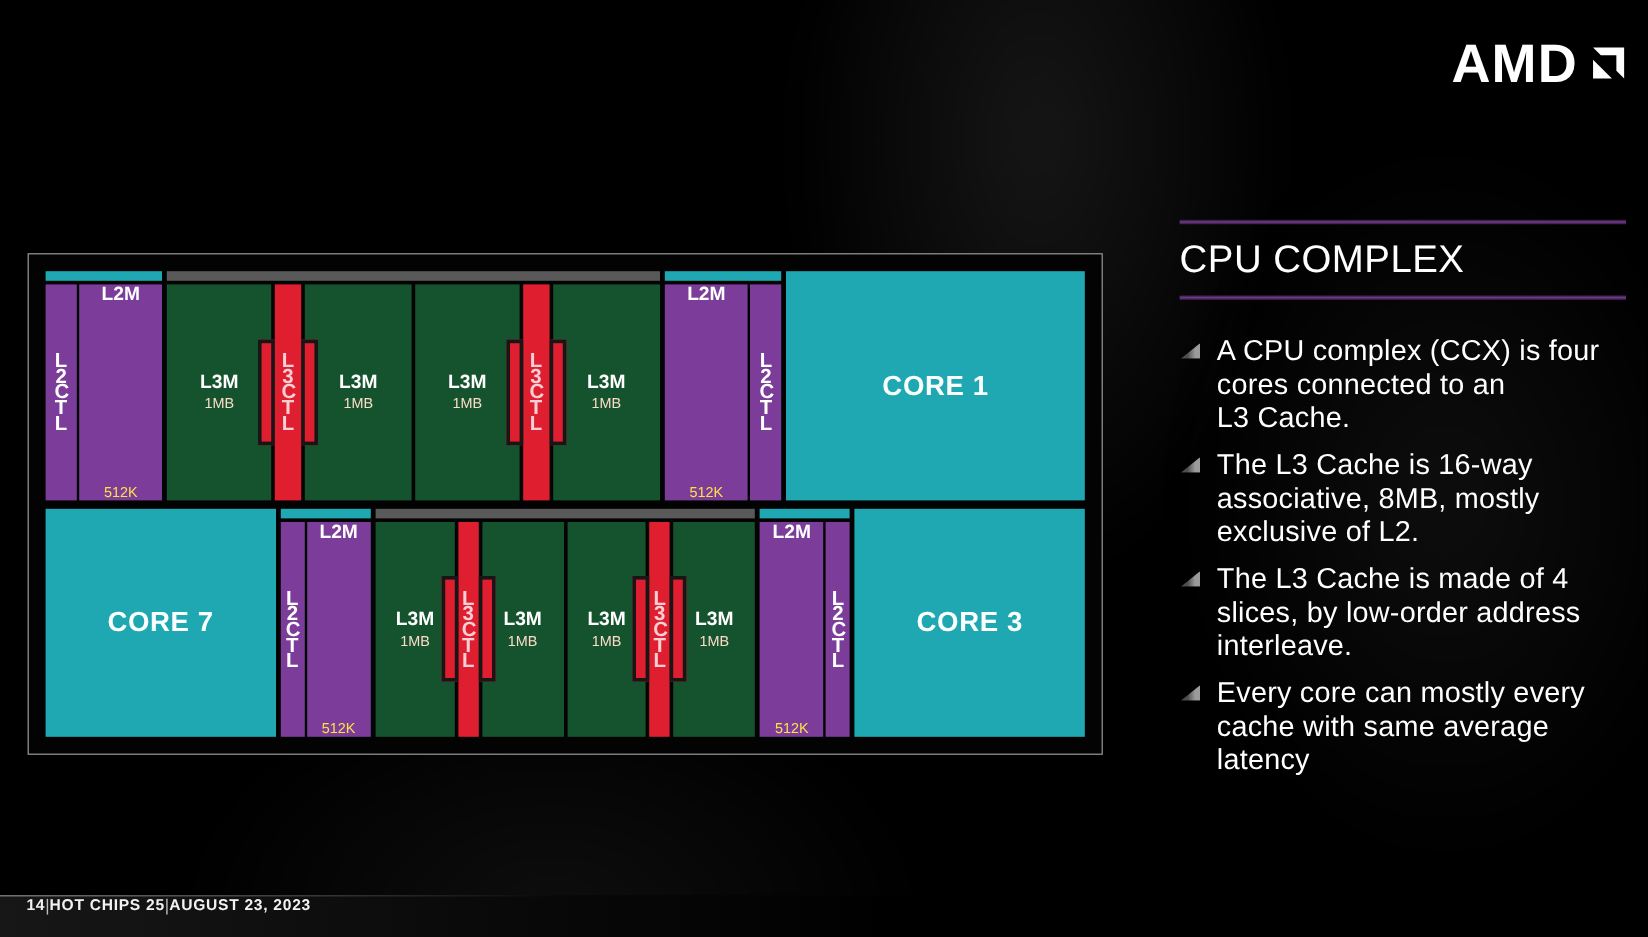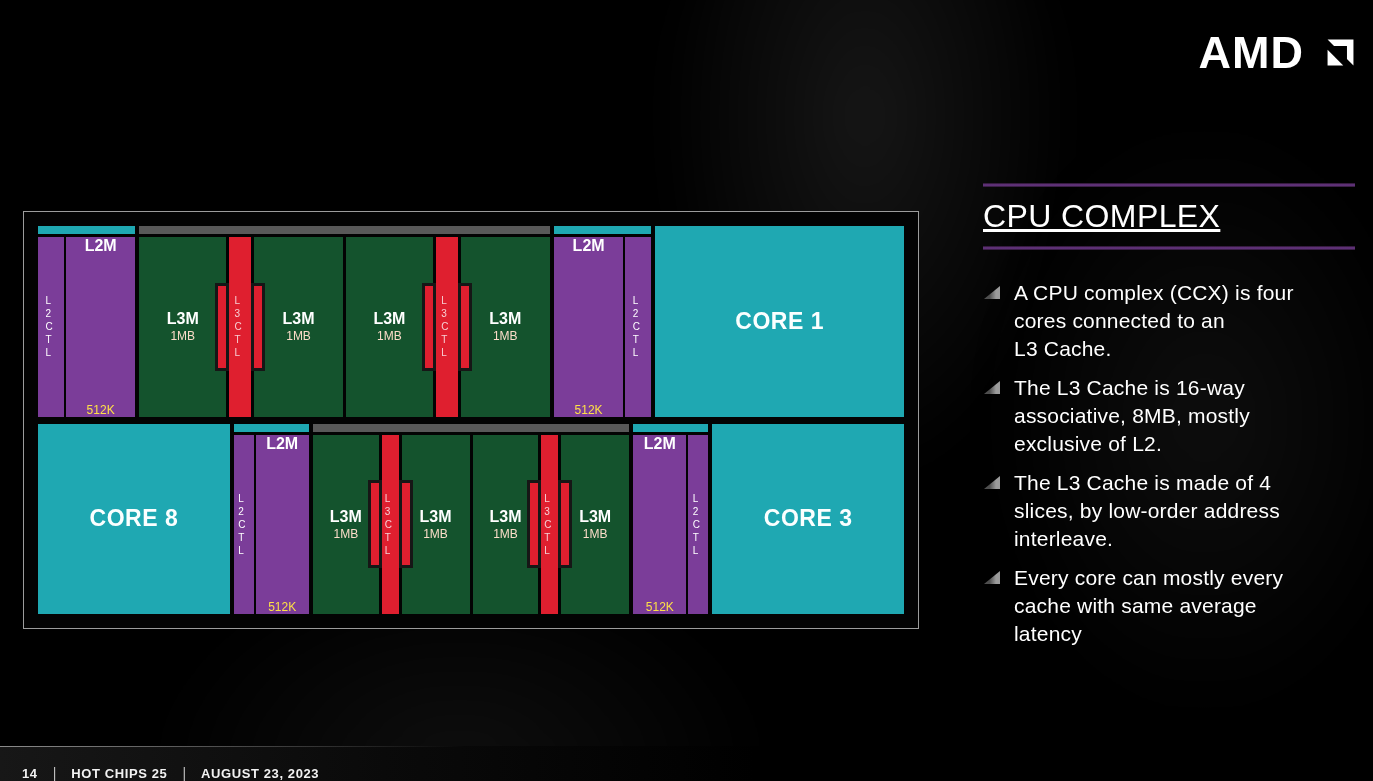--- a/index.html
+++ b/index.html
@@ -10,34 +10,34 @@
   
   .blob { position:absolute; border-radius:50%; pointer-events:none; }
   .blob-a { left:650px; top:-140px; width:430px; height:640px;
     background:radial-gradient(ellipse at 50% 40%, rgba(58,58,58,.38), rgba(0,0,0,0) 68%); filter:blur(18px); }
   .blob-b { left:990px; top:120px; width:430px; height:600px;
     background:radial-gradient(ellipse at 50% 50%, rgba(46,46,46,.30), rgba(0,0,0,0) 70%); filter:blur(22px); }
   .blob-c { left:150px; top:560px; width:620px; height:340px;
     background:radial-gradient(ellipse at 50% 60%, rgba(44,44,44,.32), rgba(0,0,0,0) 70%); filter:blur(20px); }
 
   
-  .logo { position:absolute; top:30px; right:14px; display:flex; align-items:center; gap:18px; }
+  .logo { position:absolute; top:30px; right:14px; display:flex; align-items:center; gap:7px; }
   .logo-text { font-size:45px; font-weight:bold; letter-spacing:1px; line-height:1; }
   .logo-mark svg { display:block; }
 
   
   .panel { position:absolute; left:983px; top:183px; width:372px; }
   .hr { height:4px; background:linear-gradient(to bottom, #241127, #6F3A8E 50%, #2A1530); }
-  .panel-title { font-size:32px; font-weight:500; letter-spacing:.4px; margin:11px 0 11px 0;text-decoration:underline; }
+  .panel-title { font-size:32px; font-weight:500; letter-spacing:.4px; margin:11px 0 11px 0; }
   .bullets { margin-top:29px; }
   .bullet { display:flex; margin-bottom:11px; }
   .marker { flex:none; width:16px; height:13px; margin:7px 14px 0 1px;
     clip-path:polygon(100% 0, 100% 100%, 0 100%);
     background:linear-gradient(90deg, #4e4e4e 35%, #9b9b9b 75%); }
-  .bullet-text { font-size:21px; line-height:28px; white-space:pre-line; letter-spacing:.2px; }
+  .bullet-text { font-size:24px; line-height:28px; white-space:pre-line; letter-spacing:.2px; }
 
   
   .diagram { position:absolute; left:23px; top:211px; width:896px; height:418px;
     box-sizing:border-box; border:1px solid #9c9c9c; background:#030303; padding:14px; }
   .grid { height:100%; display:flex; flex-direction:column; gap:7px; }
   .row { flex:1; display:flex; gap:4px; min-height:0; }
   .core { flex:194 0 0; background:#1FA8B2; display:flex; align-items:center; justify-content:center; }
   .core-label { font-size:23px; font-weight:bold; letter-spacing:.5px; color:#FBFFFF; }
   .group { display:flex; flex-direction:column; min-width:0; }
   .pgroup { flex:76 0 0; }
@@ -54,28 +54,28 @@
   .l3m { background:#14532d; display:flex; flex-direction:column; align-items:center; justify-content:center; }
   .l3m-a { flex:67 0 0; } .l3m-b { flex:69 0 0; }
   .l3ctl { background:#DF1F2F; flex:17 0 0; position:relative; display:flex; align-items:center; justify-content:center; }
   .l3ctl::before, .l3ctl::after { content:""; position:absolute; top:50%; transform:translateY(-50%);
     width:8px; height:82px; background:#DF1F2F; border:3px solid #161616; }
   .l3ctl::before { left:-14px; } .l3ctl::after { right:-14px; }
   .blk-b { font-size:16px; font-weight:bold; color:#fff; }
   .blk-s { font-size:12px; margin-top:1px; }
   .l2m .blk-s { color:#fde047; }
   .l3m .blk-s { color:#FBDCC9; }
-  .stack { width:11px; font-size:10px; font-weight:normal; line-height:13px;
-    word-break:break-all; text-align:left; position:relative; z-index:1; }
+  .stack { width:11px; font-size:17px; font-weight:bold; line-height:13px;
+    word-break:break-all; text-align:center; position:relative; z-index:1; }
   .l2ctl .stack { color:#fff; }
   .l3ctl .stack { color:#F7CFD4; }
 
   
   .footer { position:absolute; left:0; right:0; bottom:0; height:35px;
-    display:flex; align-items:flex-end; padding-left:22px; gap:15px;
+    display:flex; align-items:flex-start; padding-left:22px; 
     background:linear-gradient(90deg, #171717 0%, #0a0a0a 28%, #000 55%); }
   .footer::before { content:""; position:absolute; top:0; left:0; height:1px; width:465px;
     background:linear-gradient(90deg, rgba(255,255,255,.5), rgba(255,255,255,0)); }
   .footer-item { font-size:13px; font-weight:bold; letter-spacing:.6px; color:#f2f2f2; }
   .footer-sep { font-size:14px; font-weight:400; color:#bdbdbd; }
 </style>
 </head>
 <body>
 
 <div class="slide">
@@ -180,21 +180,21 @@
             </div>
           </div>
         </div>
         <div class="core">
           <span class="core-label">CORE 1</span>
         </div>
       </div>
 
       <div class="row">
         <div class="core">
-          <span class="core-label">CORE 8</span>
+          <span class="core-label">CORE 7</span>
         </div>
         <div class="group pgroup">
           <div class="cap cap-teal"></div>
           <div class="blocks">
             <div class="l2ctl">
               <span class="stack">L2CTL</span>
             </div>
             <div class="l2m">
               <span class="blk-b">L2M</span>
               <span class="blk-s">512K</span>

